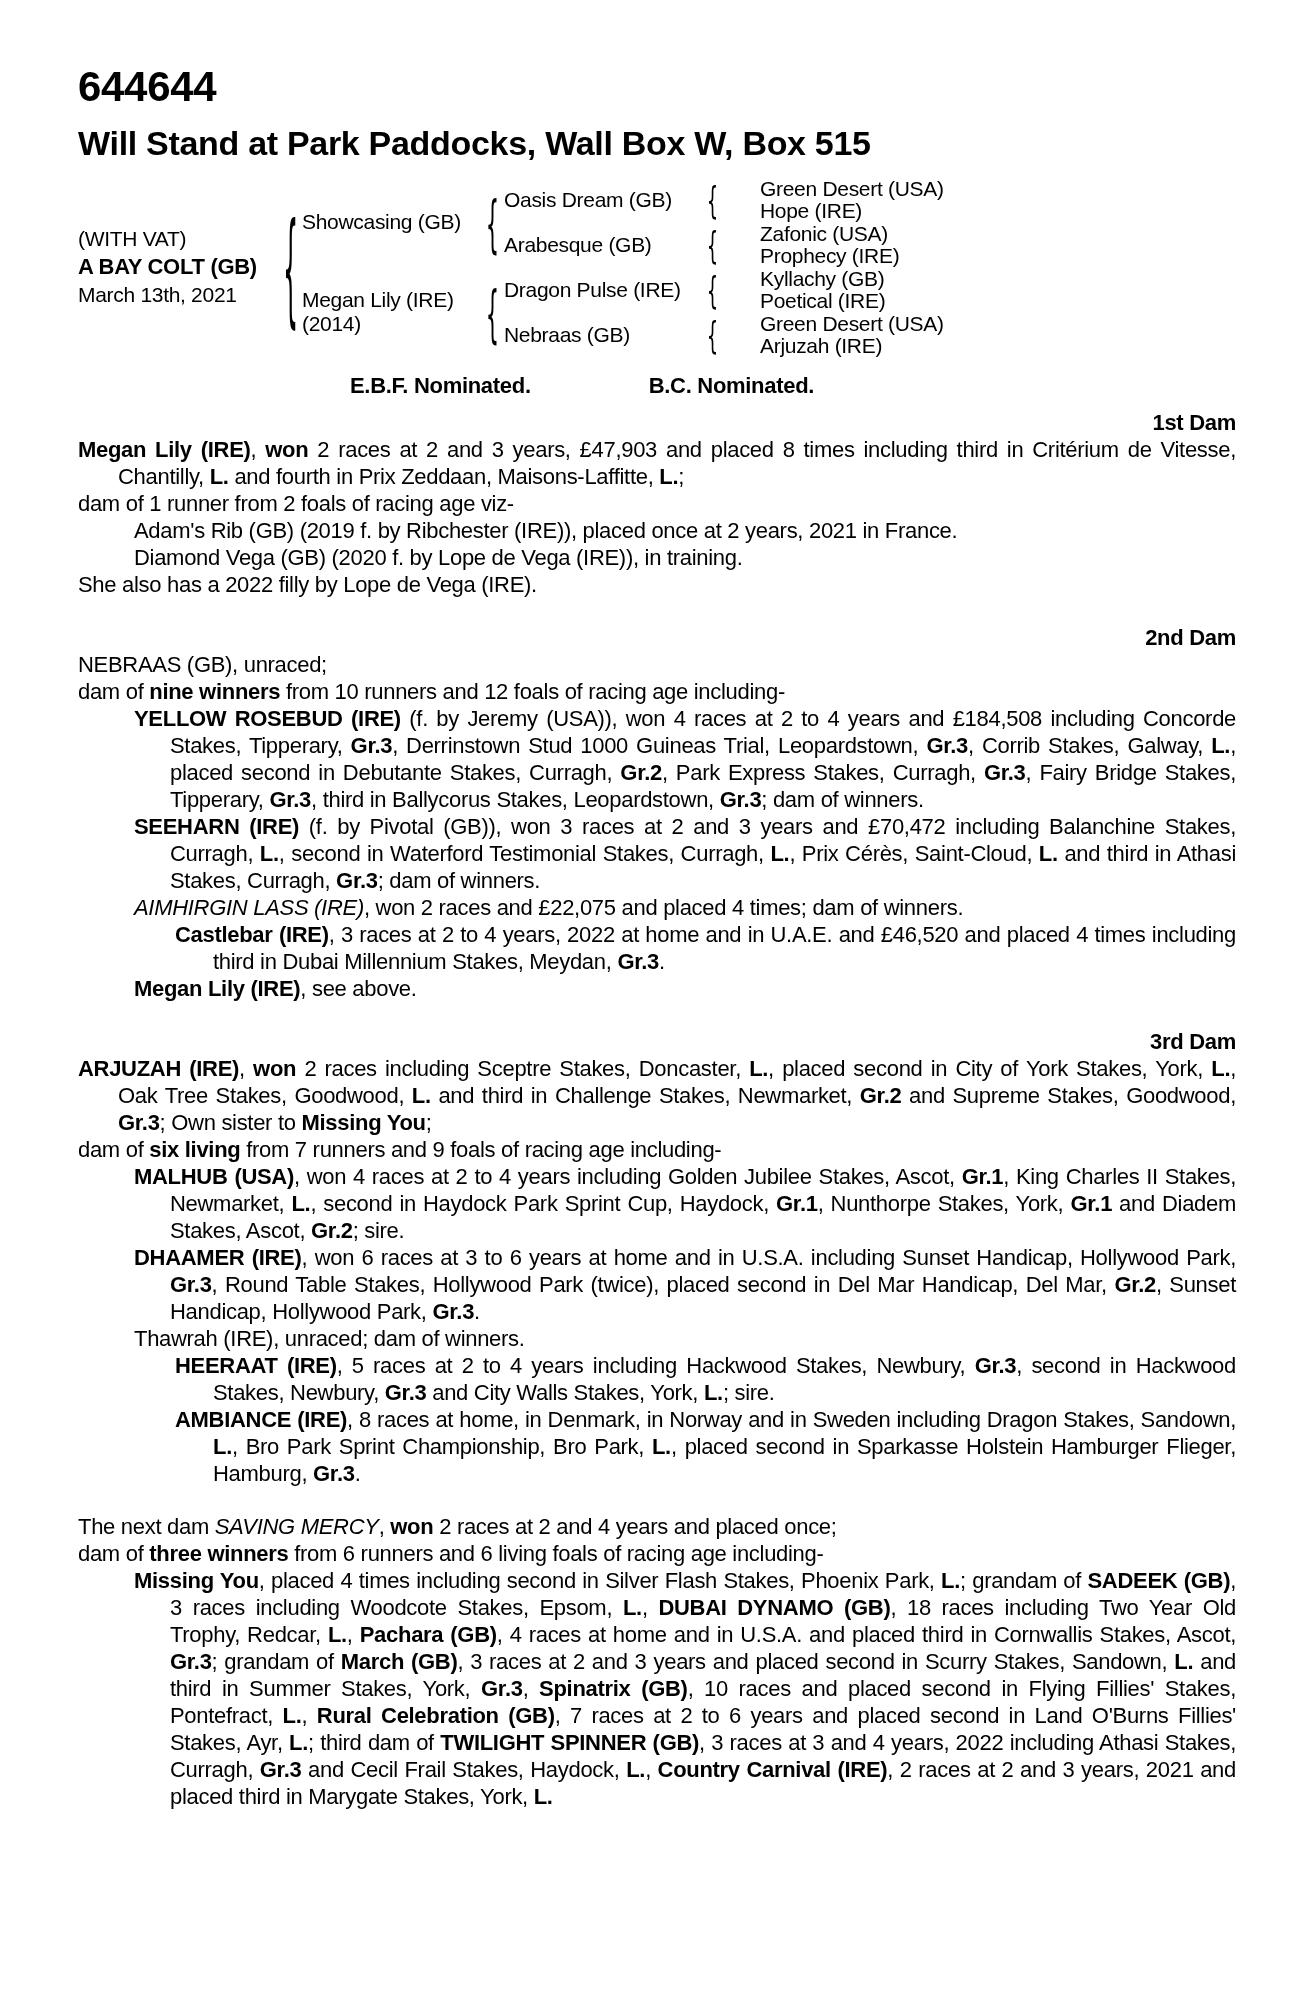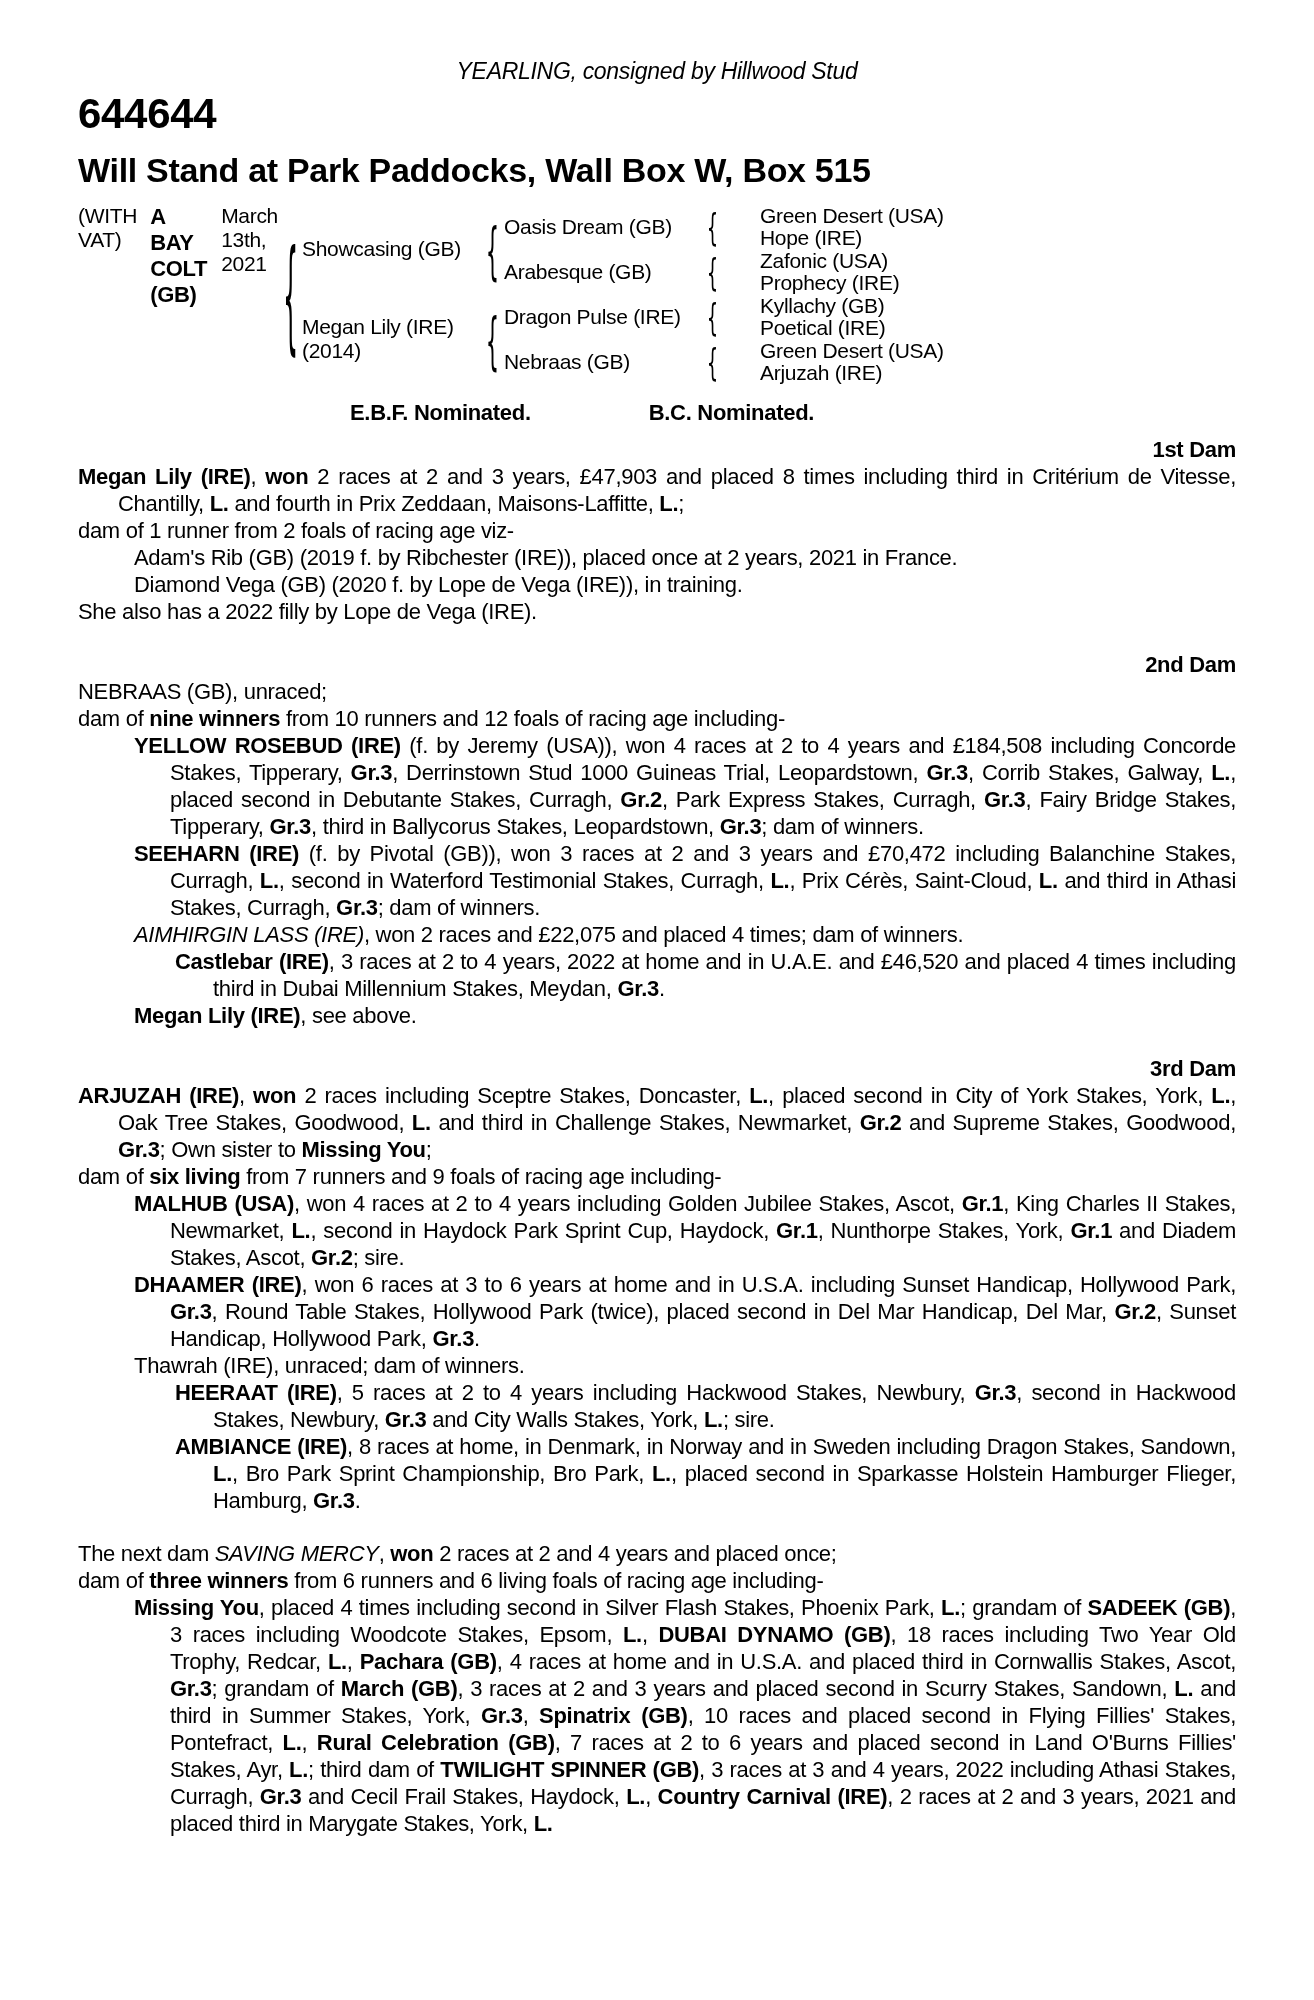--- a/index.html
+++ b/index.html
@@ -14,21 +14,21 @@
   .b { font-weight:bold; }
   .i { font-style:italic; }
 
   
   .consign { text-align:center; font-style:italic; font-size:23px; }
   .lot-row { display:flex; justify-content:flex-start; font-weight:bold; font-size:42px; line-height:1; margin-top:8px; }
   .stand { font-weight:bold; font-size:34px; margin-top:16px; }
 
   
   .pedigree { display:flex; margin-top:14px; font-size:21px; }
-  .ped-colt { width:200px; display:flex; flex-direction:row; justify-content:center; gap:13px; }
+  .ped-colt { width:200px; display:flex; flex-direction:column; justify-content:center; gap:3px; }
   .ped-colt .b { font-size:22px; }
   .gencol { display:flex; flex-direction:column; }
   .unit1 { display:flex; height:90px; }
   .name1 { width:178px; display:flex; flex-direction:column; justify-content:center; line-height:24px; }
   .unit2 { display:flex; height:45px; }
   .name2 { width:196px; display:flex; align-items:center; }
   .gen3col { display:flex; flex-direction:column; justify-content:center; }
   .gen3col div { height:22px; line-height:22px; white-space:nowrap;margin-left:36px; }
   .brace { display:flex; align-items:center; justify-content:center; width:24px; font-weight:400; }
   .brace span { display:block; font-family:"DejaVu Sans", sans-serif; }
@@ -46,21 +46,20 @@
   .hang0 { padding-left:40px;  text-indent:-40px; }
   .hang1 { padding-left:92px;  text-indent:-36px; }
   .hang2 { padding-left:135px; text-indent:-38px; }
   .spacer { height:26px; }
 </style>
 </head>
 <body>
 
 <div class="sheet">
 
-  <div class="consign">YEARLING, consigned by Hillwood Stud</div>
 
   <div class="lot-row">
     <span>644</span>
     <span>644</span>
   </div>
 
   <div class="stand">Will Stand at Park Paddocks, Wall Box W, Box 515</div>
 
   <div class="pedigree">
     <div class="ped-colt">

